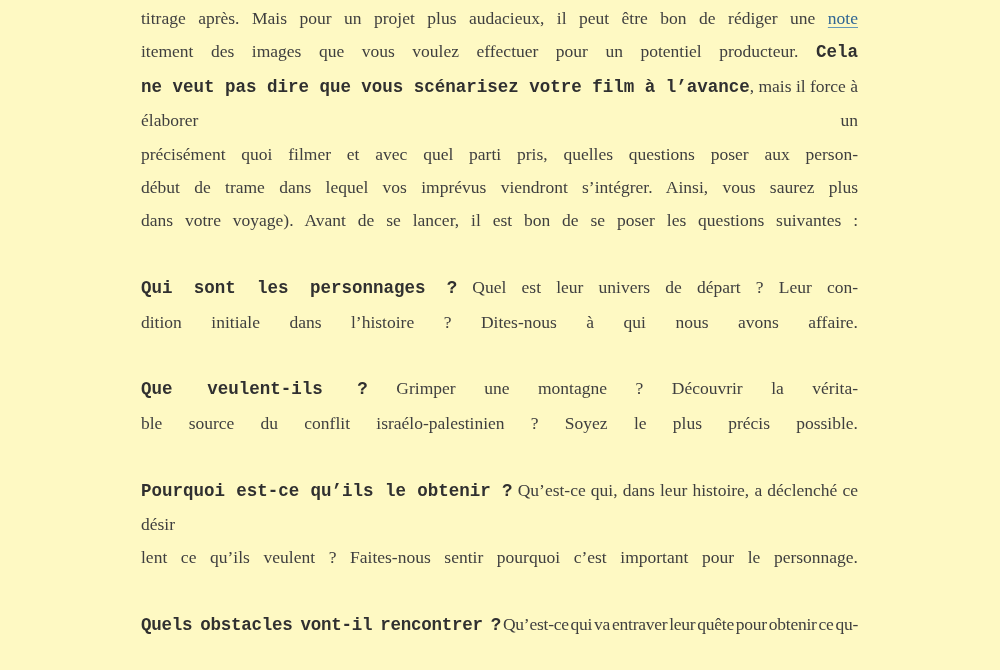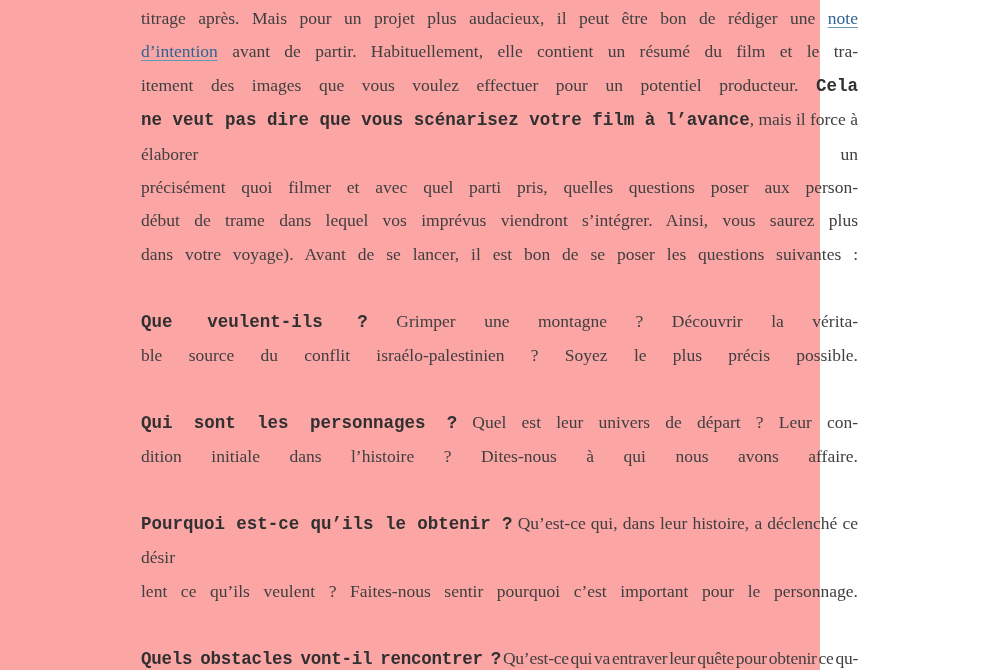--- a/index.html
+++ b/index.html
@@ -5,23 +5,23 @@
   html, body {
     margin: 0;
     padding: 0;
     width: 1000px;
     height: 670px;
     overflow: hidden;
     background: #ffffff;
   }
   .page {
     position: relative;
-    width: 820px;
+    width: 1000px;
     height: 670px;
-    background: #fca5a5;
+    background: #fef9c3;
     font-family: "Liberation Serif", "DejaVu Serif", serif;
   }
   .column {
     position: absolute;
     left: 141px;
     top: 2px;
     width: 717px;
   }
   .para {
     margin: 0 0 33.4px 0;
@@ -56,36 +56,35 @@
   }
 </style>
 </head>
 <body>
 
 <div class="page">
   <div class="column">
 
     <div class="para">
       <div class="line"><span>titrage après. Mais pour un projet plus audacieux, il peut être bon de rédiger une </span><a class="lnk">note</a></div>
-      <div class="line"><a class="lnk">d’intention</a><span> avant de partir. Habituellement, elle contient un résumé du film et le tra-</span></div>
       <div class="line"><span>itement des images que vous voulez effectuer pour un potentiel producteur. </span><span class="b">Cela</span></div>
       <div class="line"><span class="b">ne veut pas dire que vous scénarisez votre film à l’avance</span><span>, mais il force à élaborer un</span></div>
       <div class="line"><span>précisément quoi filmer et avec quel parti pris, quelles questions poser aux person-</span></div>
       <div class="line"><span>début de trame dans lequel vos imprévus viendront s’intégrer. Ainsi, vous saurez plus</span></div>
       <div class="line"><span>dans votre voyage). Avant de se lancer, il est bon de se poser les questions suivantes :</span></div>
     </div>
 
     <div class="para">
-      <div class="line"><span class="b">Que veulent-ils ?</span><span> Grimper une montagne ? Découvrir la vérita-</span></div>
-      <div class="line"><span>ble source du conflit israélo-palestinien ? Soyez le plus précis possible.</span></div>
+      <div class="line"><span class="b">Qui sont les personnages ?</span><span> Quel est leur univers de départ ? Leur con-</span></div>
+      <div class="line"><span>dition initiale dans l’histoire ? Dites-nous à qui nous avons affaire.</span></div>
     </div>
 
     <div class="para">
-      <div class="line"><span class="b">Qui sont les personnages ?</span><span> Quel est leur univers de départ ? Leur con-</span></div>
-      <div class="line"><span>dition initiale dans l’histoire ? Dites-nous à qui nous avons affaire.</span></div>
+      <div class="line"><span class="b">Que veulent-ils ?</span><span> Grimper une montagne ? Découvrir la vérita-</span></div>
+      <div class="line"><span>ble source du conflit israélo-palestinien ? Soyez le plus précis possible.</span></div>
     </div>
 
     <div class="para">
       <div class="line"><span class="b">Pourquoi est-ce qu’ils le obtenir ?</span><span> Qu’est-ce qui, dans leur histoire, a déclenché ce désir</span></div>
       <div class="line"><span>lent ce qu’ils veulent ? Faites-nous sentir pourquoi c’est important pour le personnage.</span></div>
     </div>
 
     <div class="para">
       <div class="line tight"><span class="b">Quels obstacles vont-il rencontrer ?</span><span> Qu’est-ce qui va entraver leur quête pour obtenir ce qu-</span></div>
     </div>

